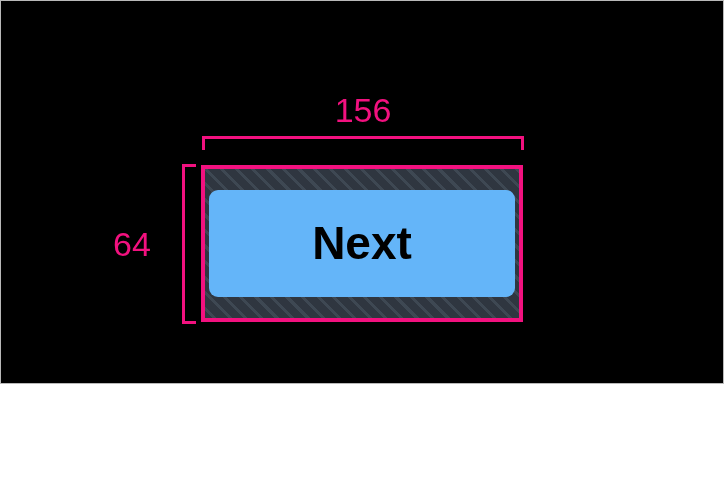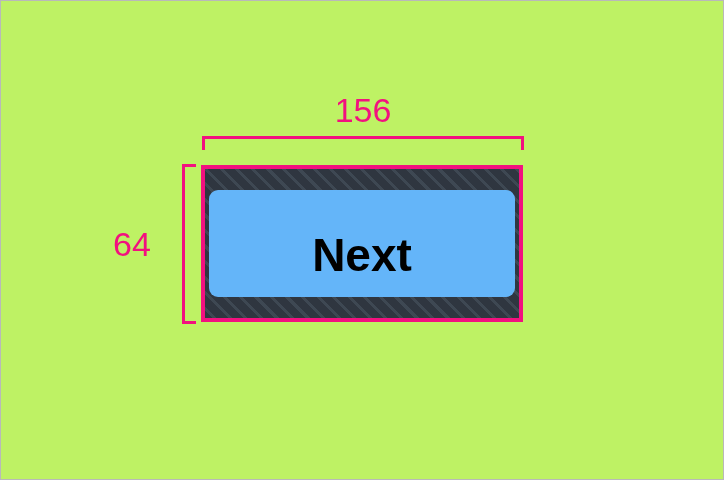--- a/index.html
+++ b/index.html
@@ -5,22 +5,22 @@
   html, body {
     margin: 0;
     padding: 0;
     background: #ffffff;
   }
 
   
   #screen {
     position: relative;
     width: 724px;
-    height: 480px;
-    background: #bef264;
+    height: 384px;
+    background: #000000;
     border: 1px solid #b9b9b9;
     box-sizing: border-box;
     overflow: hidden;
     font-family: "Liberation Sans", sans-serif;
     -webkit-font-smoothing: antialiased;
   }
 
   
   
   #element-box {
@@ -64,21 +64,21 @@
     background: #64b5f9;
     border: none;
     border-radius: 9px;
     color: #000000;
     font-family: "Liberation Sans", sans-serif;
     font-size: 46px;
     font-weight: bold;
     letter-spacing: 0px;
     line-height: 107px;
     text-align: center;
-    padding: 12px;
+    padding: 0;
     z-index: 5;
     cursor: pointer;
   }
 
   
   .guide-line {
     position: absolute;
     background: #f2117f;
     z-index: 8;
   }

